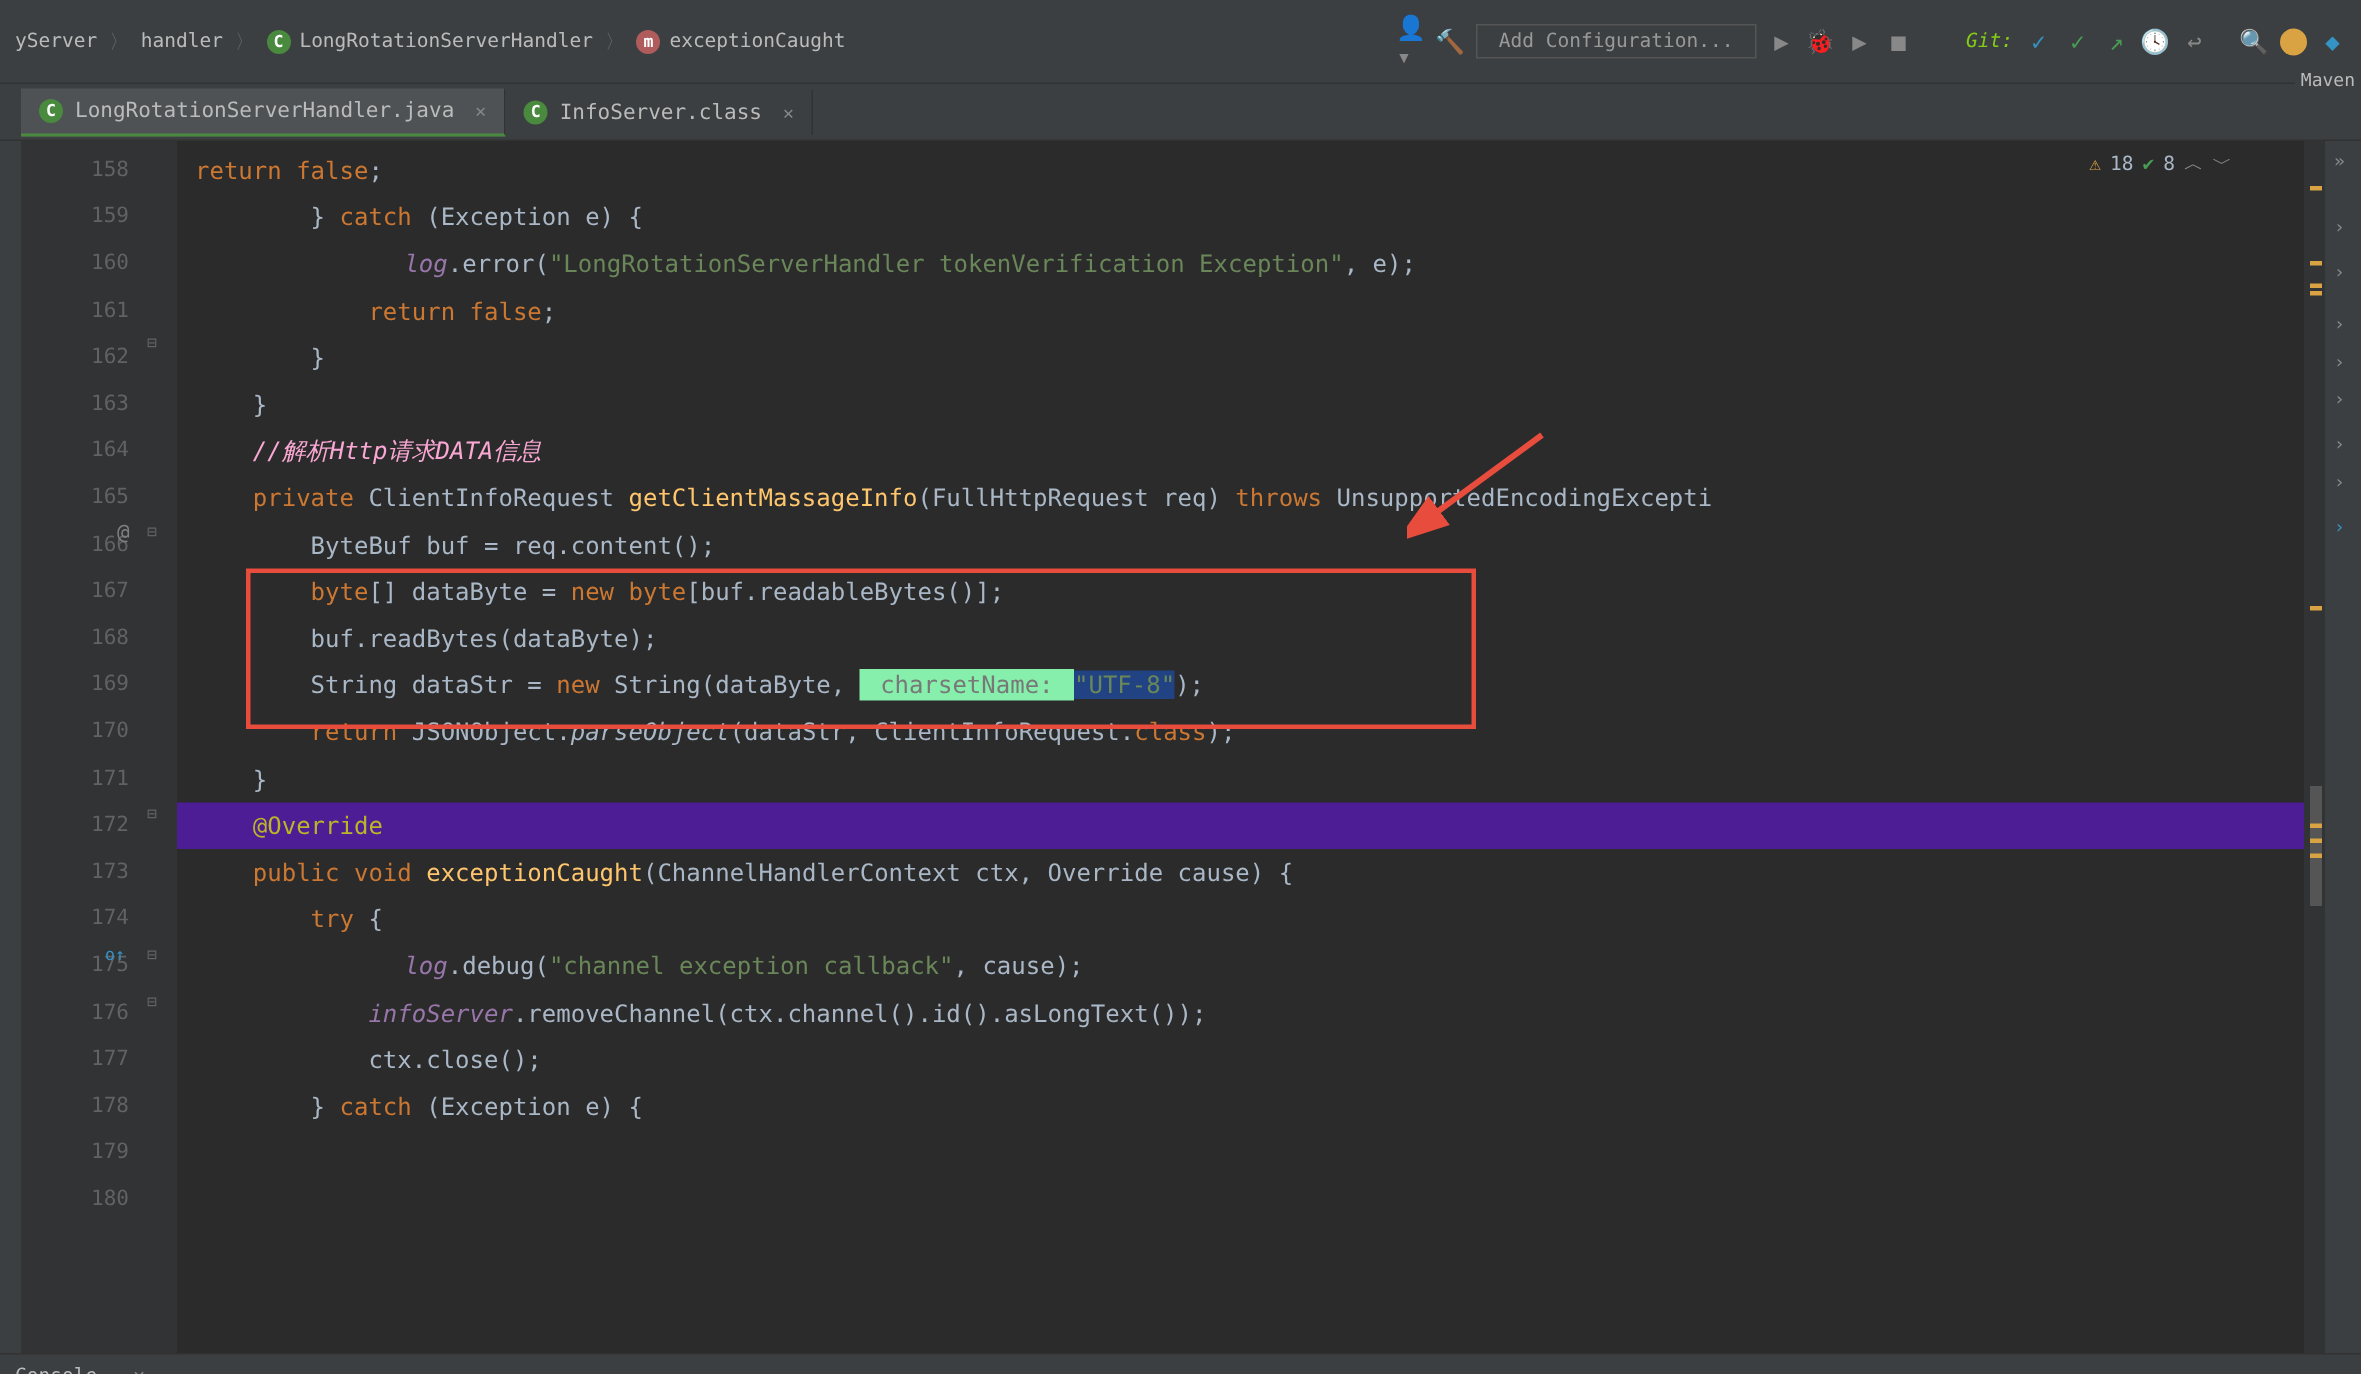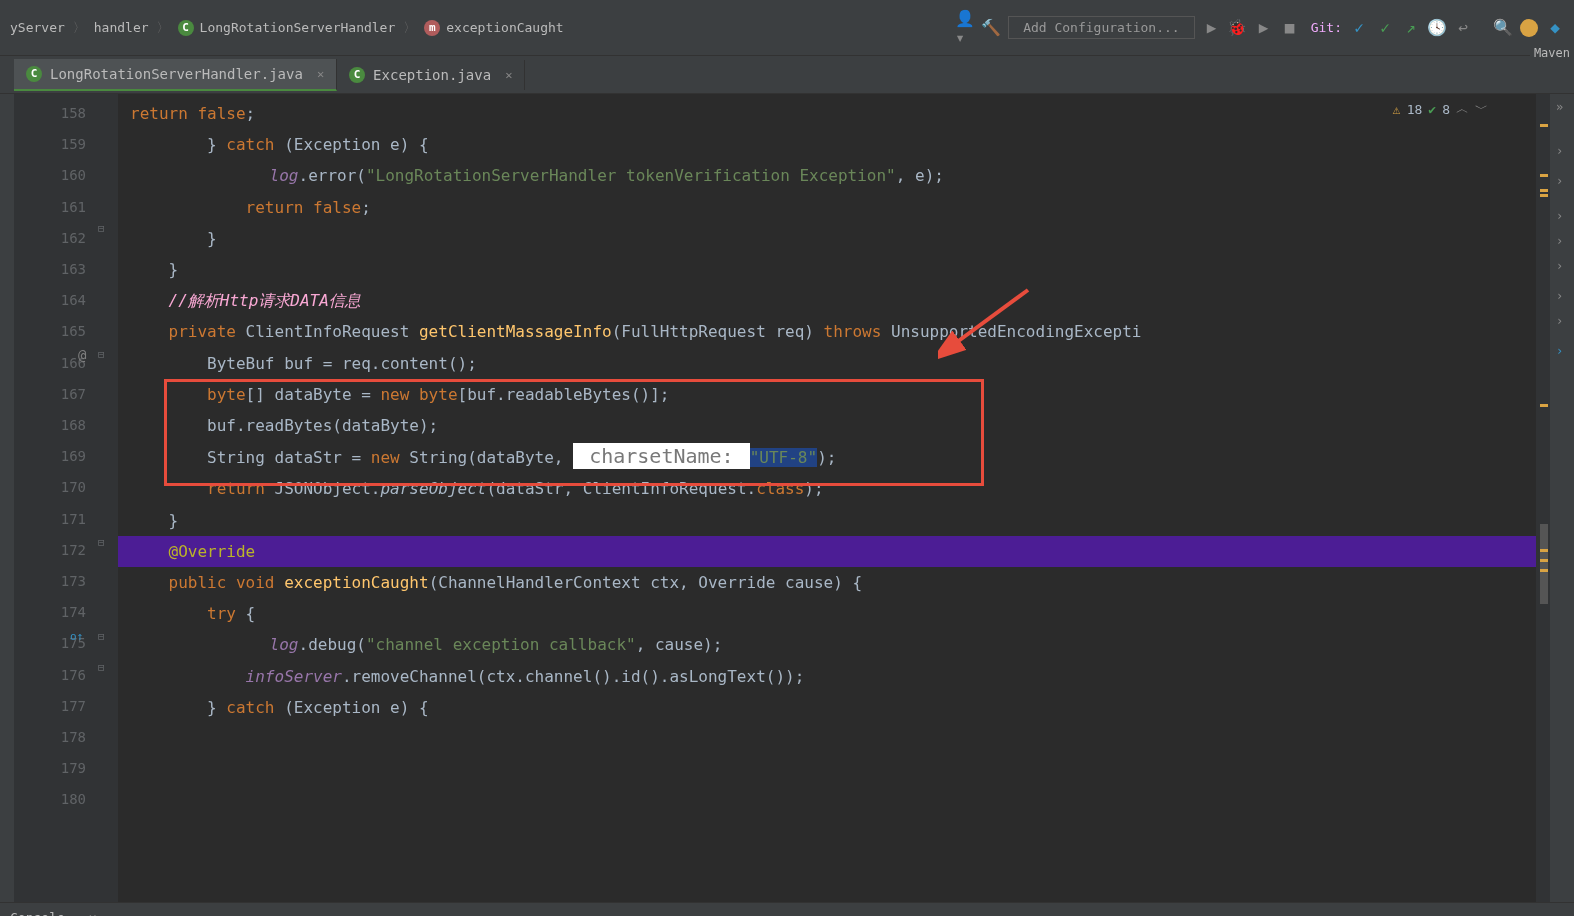--- a/index.html
+++ b/index.html
@@ -76,23 +76,24 @@
 }
 .toolbar-icon {
   width: 18px;
   height: 18px;
   color: #888;
   display: inline-flex;
   align-items: center;
   justify-content: center;
 }
 .git-label {
-  color: #f0abfc;
+  color: #84cc16;
   font-size: 13px;
-  margin-left: 4px;
+  margin-left: 28px;
+  font-style: italic;
 }
 .git-check-blue { color: #3592c4; }
 .git-check-green { color: #499c54; }
 .git-arrow { color: #499c54; }
 
 
 .tabs {
   height: 38px;
   background: #3c3f41;
   display: flex;
@@ -170,21 +171,21 @@
 }
 
 
 .kw { color: #cc7832; }
 .str { color: #6a8759; }
 .comment { color: #f9a8d4; font-style: italic; }
 .ann { color: #bbb529; }
 .field { color: #9876aa; font-style: italic; }
 .method { color: #ffc66d; }
 .log-field { color: #9876aa; font-style: italic; margin-left: 24px; }
-.hint { color: #787878; background: #ffffff; padding: 1px 4px; font-size: 20px; }
+.hint { color: #787878; background: #86efac; padding: 1px 4px; font-size: 16px; }
 .utf-hl { background: #214283; }
 
 
 .red-box {
   position: absolute;
   border: 3px solid #e74c3c;
   left: 46px;
   top: 285px;
   width: 820px;
   height: 107px;
@@ -329,21 +330,21 @@
 </div>
 
 <div class="tabs">
   <div class="tab active">
     <span class="icon-c">C</span>
     <span>LongRotationServerHandler.java</span>
     <span class="tab-close">✕</span>
   </div>
   <div class="tab">
     <span class="icon-c">C</span>
-    <span>Exception.java</span>
+    <span>InfoServer.class</span>
     <span class="tab-close">✕</span>
   </div>
 </div>
 <div class="maven-tab">Maven</div>
 
 <div class="editor-container">
   <div class="left-strip"></div>
   <div class="gutter">
     <div class="gutter-nums" id="line-nums" style="white-space: pre;">158
 159
@@ -405,20 +406,21 @@
     <div class="code-line">        buf.readBytes(dataByte);</div>
     <div class="code-line"><span>        String dataStr = </span><span class="kw">new </span><span>String(dataByte, </span><span class="hint"> charsetName: </span><span class="str utf-hl">"UTF-8"</span><span>);</span></div>
     <div class="code-line"><span class="kw">        return </span><span>JSONObject.</span><span style="font-style:italic">parseObject</span><span>(dataStr, ClientInfoRequest.</span><span class="kw">class</span><span>);</span></div>
     <div class="code-line">    }</div>
     <div class="code-line"></div>
     <div class="code-line highlight-line">    <span class="ann">@Override</span></div>
     <div class="code-line"><span class="kw">    public void </span><span class="method">exceptionCaught</span><span>(ChannelHandlerContext ctx, Override cause) {</span></div>
     <div class="code-line">        <span class="kw">try</span> {</div>
     <div class="code-line"><span>            </span><span class="log-field">log</span><span>.debug(</span><span class="str">"channel exception callback"</span><span>, cause);</span></div>
     <div class="code-line">            <span class="field">infoServer</span>.removeChannel(ctx.channel().id().asLongText());</div>
+    <div class="code-line">            ctx.close();</div>
     <div class="code-line">        } <span class="kw">catch</span> (Exception e) {</div>
 
     <div class="red-box"></div>
     <svg class="red-arrow" width="100" height="80">
       <defs>
         <marker id="ah" markerWidth="10" markerHeight="10" refX="2" refY="3" orient="auto">
           <path d="M0,0 L0,6 L9,3 z" fill="#e74c3c"></path>
         </marker>
       </defs>
       <line x1="90" y1="5" x2="15" y2="60" stroke="#e74c3c" stroke-width="4" marker-end="url(#ah)"></line>

